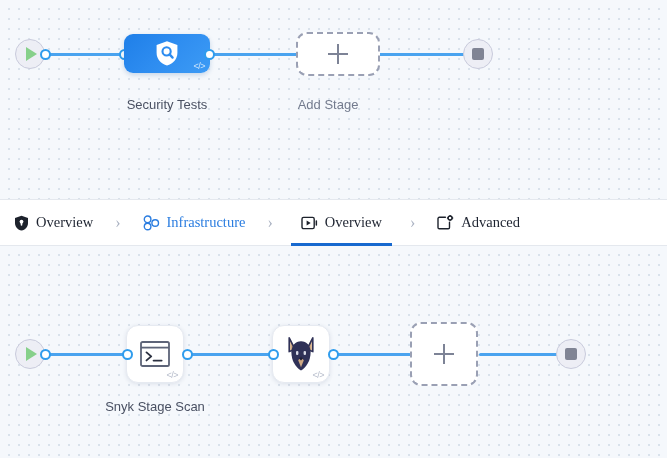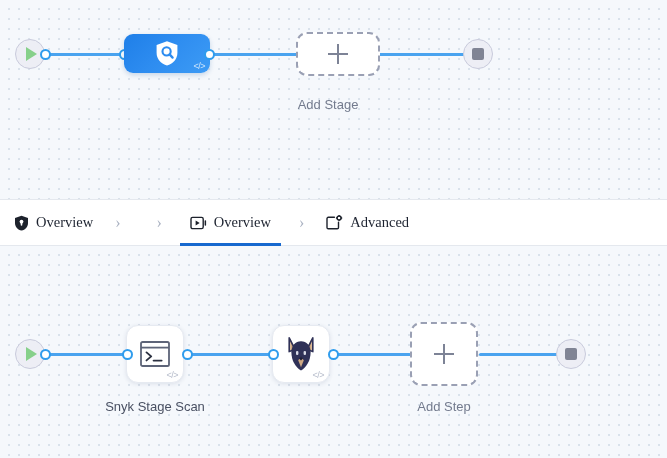--- a/index.html
+++ b/index.html
@@ -214,20 +214,21 @@
     <div class="port" style="left:119px; top:49px;"></div>
     <div class="stage-node" style="left:124px; top:34px; width:86px; height:39px;">
       <svg width="26" height="27" viewBox="0 0 26 27">
         <path d="M13 1.2 L23.4 5.0 V13.0 C23.4 19.2 18.8 23.9 13 25.6 C7.2 23.9 2.6 19.2 2.6 13.0 V5.0 Z" fill="#ffffff"></path>
         <circle cx="12.6" cy="11.4" r="4.1" fill="none" stroke="#2d8cf0" stroke-width="2.1"></circle>
         <line x1="15.6" y1="14.4" x2="18.6" y2="17.6" stroke="#2d8cf0" stroke-width="2.3" stroke-linecap="round"></line>
       </svg>
       <span class="code-mark on-blue">&lt;/&gt;</span>
     </div>
     <div class="port" style="left:204px; top:49px;"></div>
+    <div class="node-label" style="left:87px; top:96px; width:160px;">Security Tests</div>
 
     <div class="add-box" style="left:296px; top:32px; width:84px; height:44px;">
       <div class="plus"></div>
     </div>
     <div class="node-label muted" style="left:248px; top:96px; width:160px;">Add Stage</div>
 
     <div class="port" style="left:466px; top:49px;"></div>
     <div class="round-node" style="left:463px; top:39px;">
       <div class="stop-sq"></div>
     </div>
@@ -240,20 +241,30 @@
         <svg width="15" height="16" viewBox="0 0 15 16">
           <path d="M7.5 0.7 L14 3.1 V8.0 C14 12.0 11.1 14.8 7.5 15.6 C3.9 14.8 1 12.0 1 8.0 V3.1 Z" fill="#1d222c"></path>
           <circle cx="7.5" cy="6.6" r="1.9" fill="#ffffff"></circle>
           <rect x="6.7" y="7.4" width="1.6" height="3.4" rx="0.8" fill="#ffffff"></rect>
         </svg>
       </span>
       <span class="tab-label">Overview</span>
     </div>
     <span class="tab-sep">›</span>
 
+    <div class="tab accent">
+      <span class="ticon">
+        <svg width="17" height="16" viewBox="0 0 17 16">
+          <circle cx="4.6" cy="4.3" r="3.3" fill="none" stroke="#2b7de0" stroke-width="1.4"></circle>
+          <circle cx="4.6" cy="11.5" r="3.3" fill="none" stroke="#2b7de0" stroke-width="1.4"></circle>
+          <circle cx="12.2" cy="8.0" r="3.3" fill="none" stroke="#2b7de0" stroke-width="1.4"></circle>
+        </svg>
+      </span>
+      <span class="tab-label">Infrastructure</span>
+    </div>
     <span class="tab-sep">›</span>
 
     <div class="tab active" style="padding:0 10px;">
       <span class="ticon">
         <svg width="17" height="16" viewBox="0 0 17 16">
           <rect x="1" y="2.4" width="12.2" height="11.2" rx="1.6" fill="none" stroke="#1d222c" stroke-width="1.4"></rect>
           <path d="M5.6 5.6 L9.7 8.0 L5.6 10.4 Z" fill="#1d222c"></path>
           <rect x="14.6" y="5.2" width="1.5" height="5.6" rx="0.7" fill="#1d222c"></rect>
         </svg>
       </span>
@@ -320,21 +331,20 @@
         <path d="M14 19.4 L12.0 21.6 L14 23.4 L16.0 21.6 Z" fill="#1c1e38"></path>
       </svg>
       <span class="code-mark on-white">&lt;/&gt;</span>
     </div>
     <div class="port" style="left:268px; top:103px;"></div>
     <div class="port" style="left:328px; top:103px;"></div>
 
     <div class="add-box" style="left:410px; top:76px; width:68px; height:64px;">
       <div class="plus"></div>
     </div>
-    <div class="node-label muted" style="left:364px; top:152px; width:160px;">Add Step</div>
 
     <div class="port" style="left:559px; top:103px;"></div>
     <div class="round-node" style="left:556px; top:93px;">
       <div class="stop-sq"></div>
     </div>
   </div>
 
 </div>
 
 </body></html>

